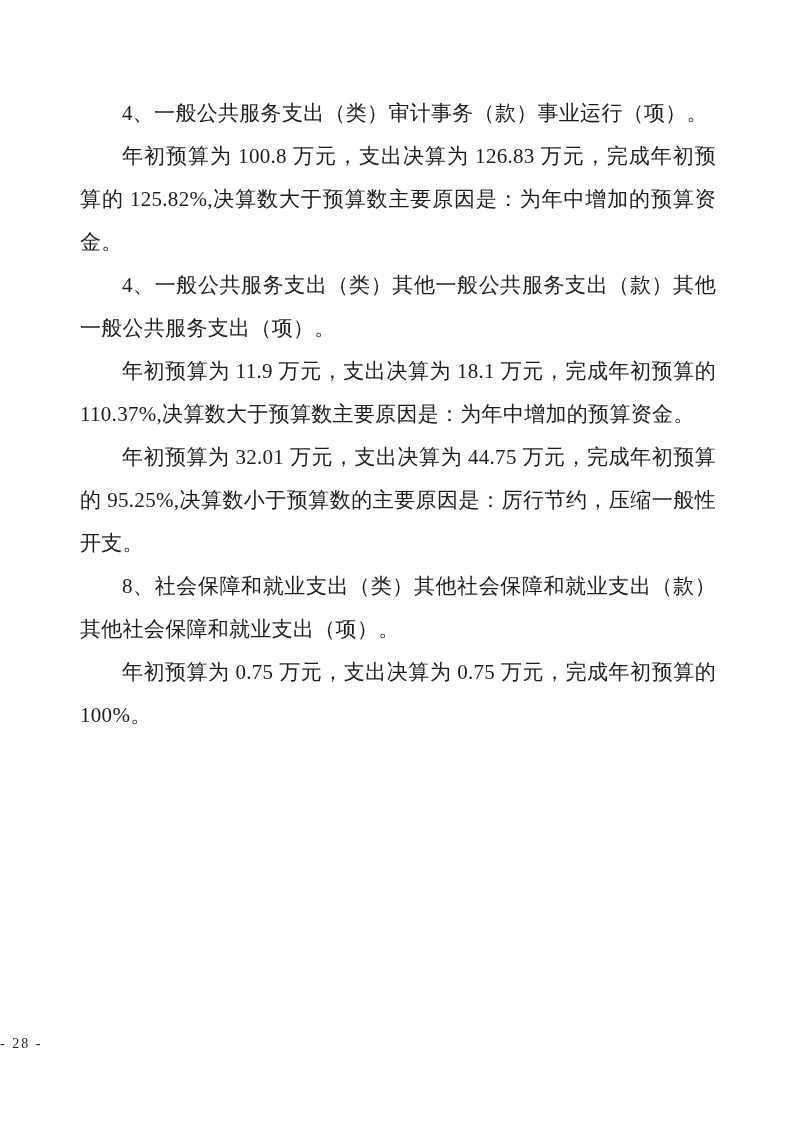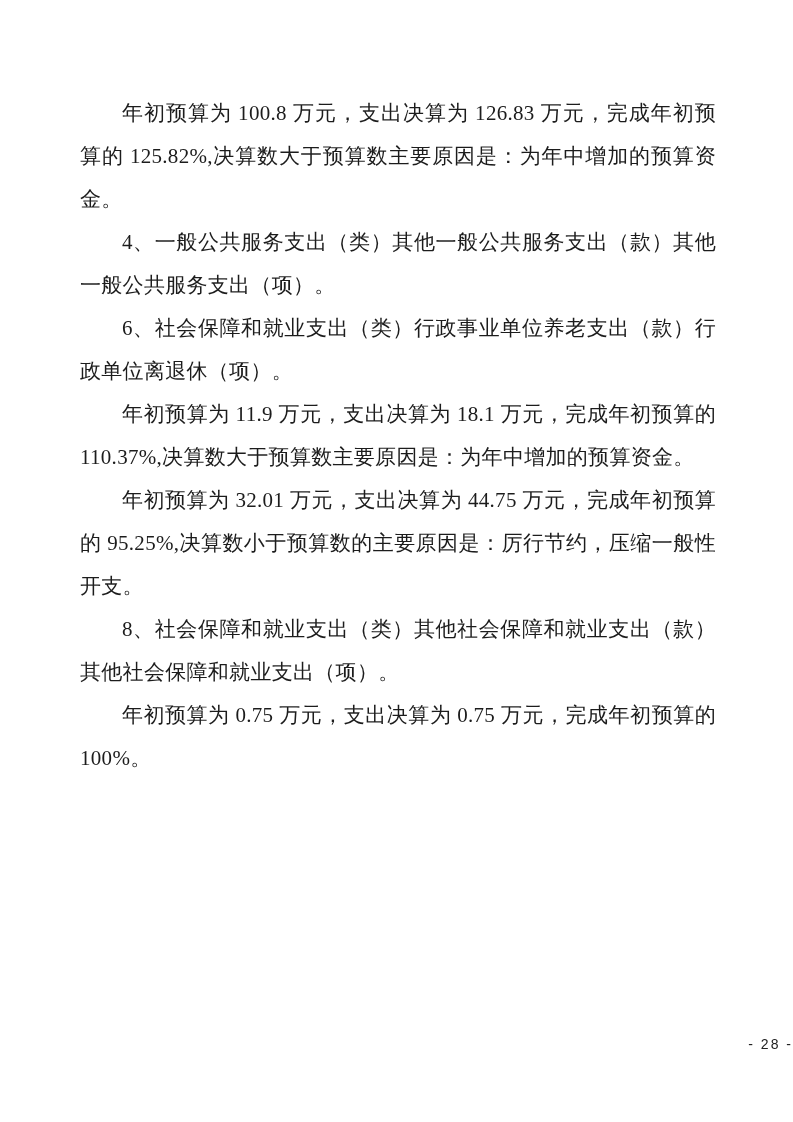--- a/index.html
+++ b/index.html
@@ -28,33 +28,33 @@
     letter-spacing: 0.3px;
     text-align: justify;
     text-indent: 2em;
     word-break: break-word;
   }
   .footer-pagenum {
     position: absolute;
     left: 0;
     right: 0;
     top: 1036px;
-    text-align: right;
+    text-align: left;
     font-size: 14px;
     letter-spacing: 2px;
-    font-family: Liberation Sans, sans-serif;
+    font-family: Liberation Serif, serif;
     color: #222222;
   }
 </style>
 </head>
 <body>
 
 <div class="page-body">
+  <p class="para">4、一般公共服务支出（类）审计事务（款）事业运行（项）。</p>
   <p class="para">年初预算为 100.8 万元，支出决算为 126.83 万元，完成年初预算的 125.82%,决算数大于预算数主要原因是：为年中增加的预算资金。</p>
   <p class="para">4、一般公共服务支出（类）其他一般公共服务支出（款）其他一般公共服务支出（项）。</p>
-  <p class="para">6、社会保障和就业支出（类）行政事业单位养老支出（款）行政单位离退休（项）。</p>
   <p class="para">年初预算为 11.9 万元，支出决算为 18.1 万元，完成年初预算的 110.37%,决算数大于预算数主要原因是：为年中增加的预算资金。</p>
   <p class="para">年初预算为 32.01 万元，支出决算为 44.75 万元，完成年初预算的 95.25%,决算数小于预算数的主要原因是：厉行节约，压缩一般性开支。</p>
   <p class="para">8、社会保障和就业支出（类）其他社会保障和就业支出（款）其他社会保障和就业支出（项）。</p>
   <p class="para">年初预算为 0.75 万元，支出决算为 0.75 万元，完成年初预算的 100%。</p>
 </div>
 
 <div class="footer-pagenum">- 28 -</div>
 
 </body></html>

